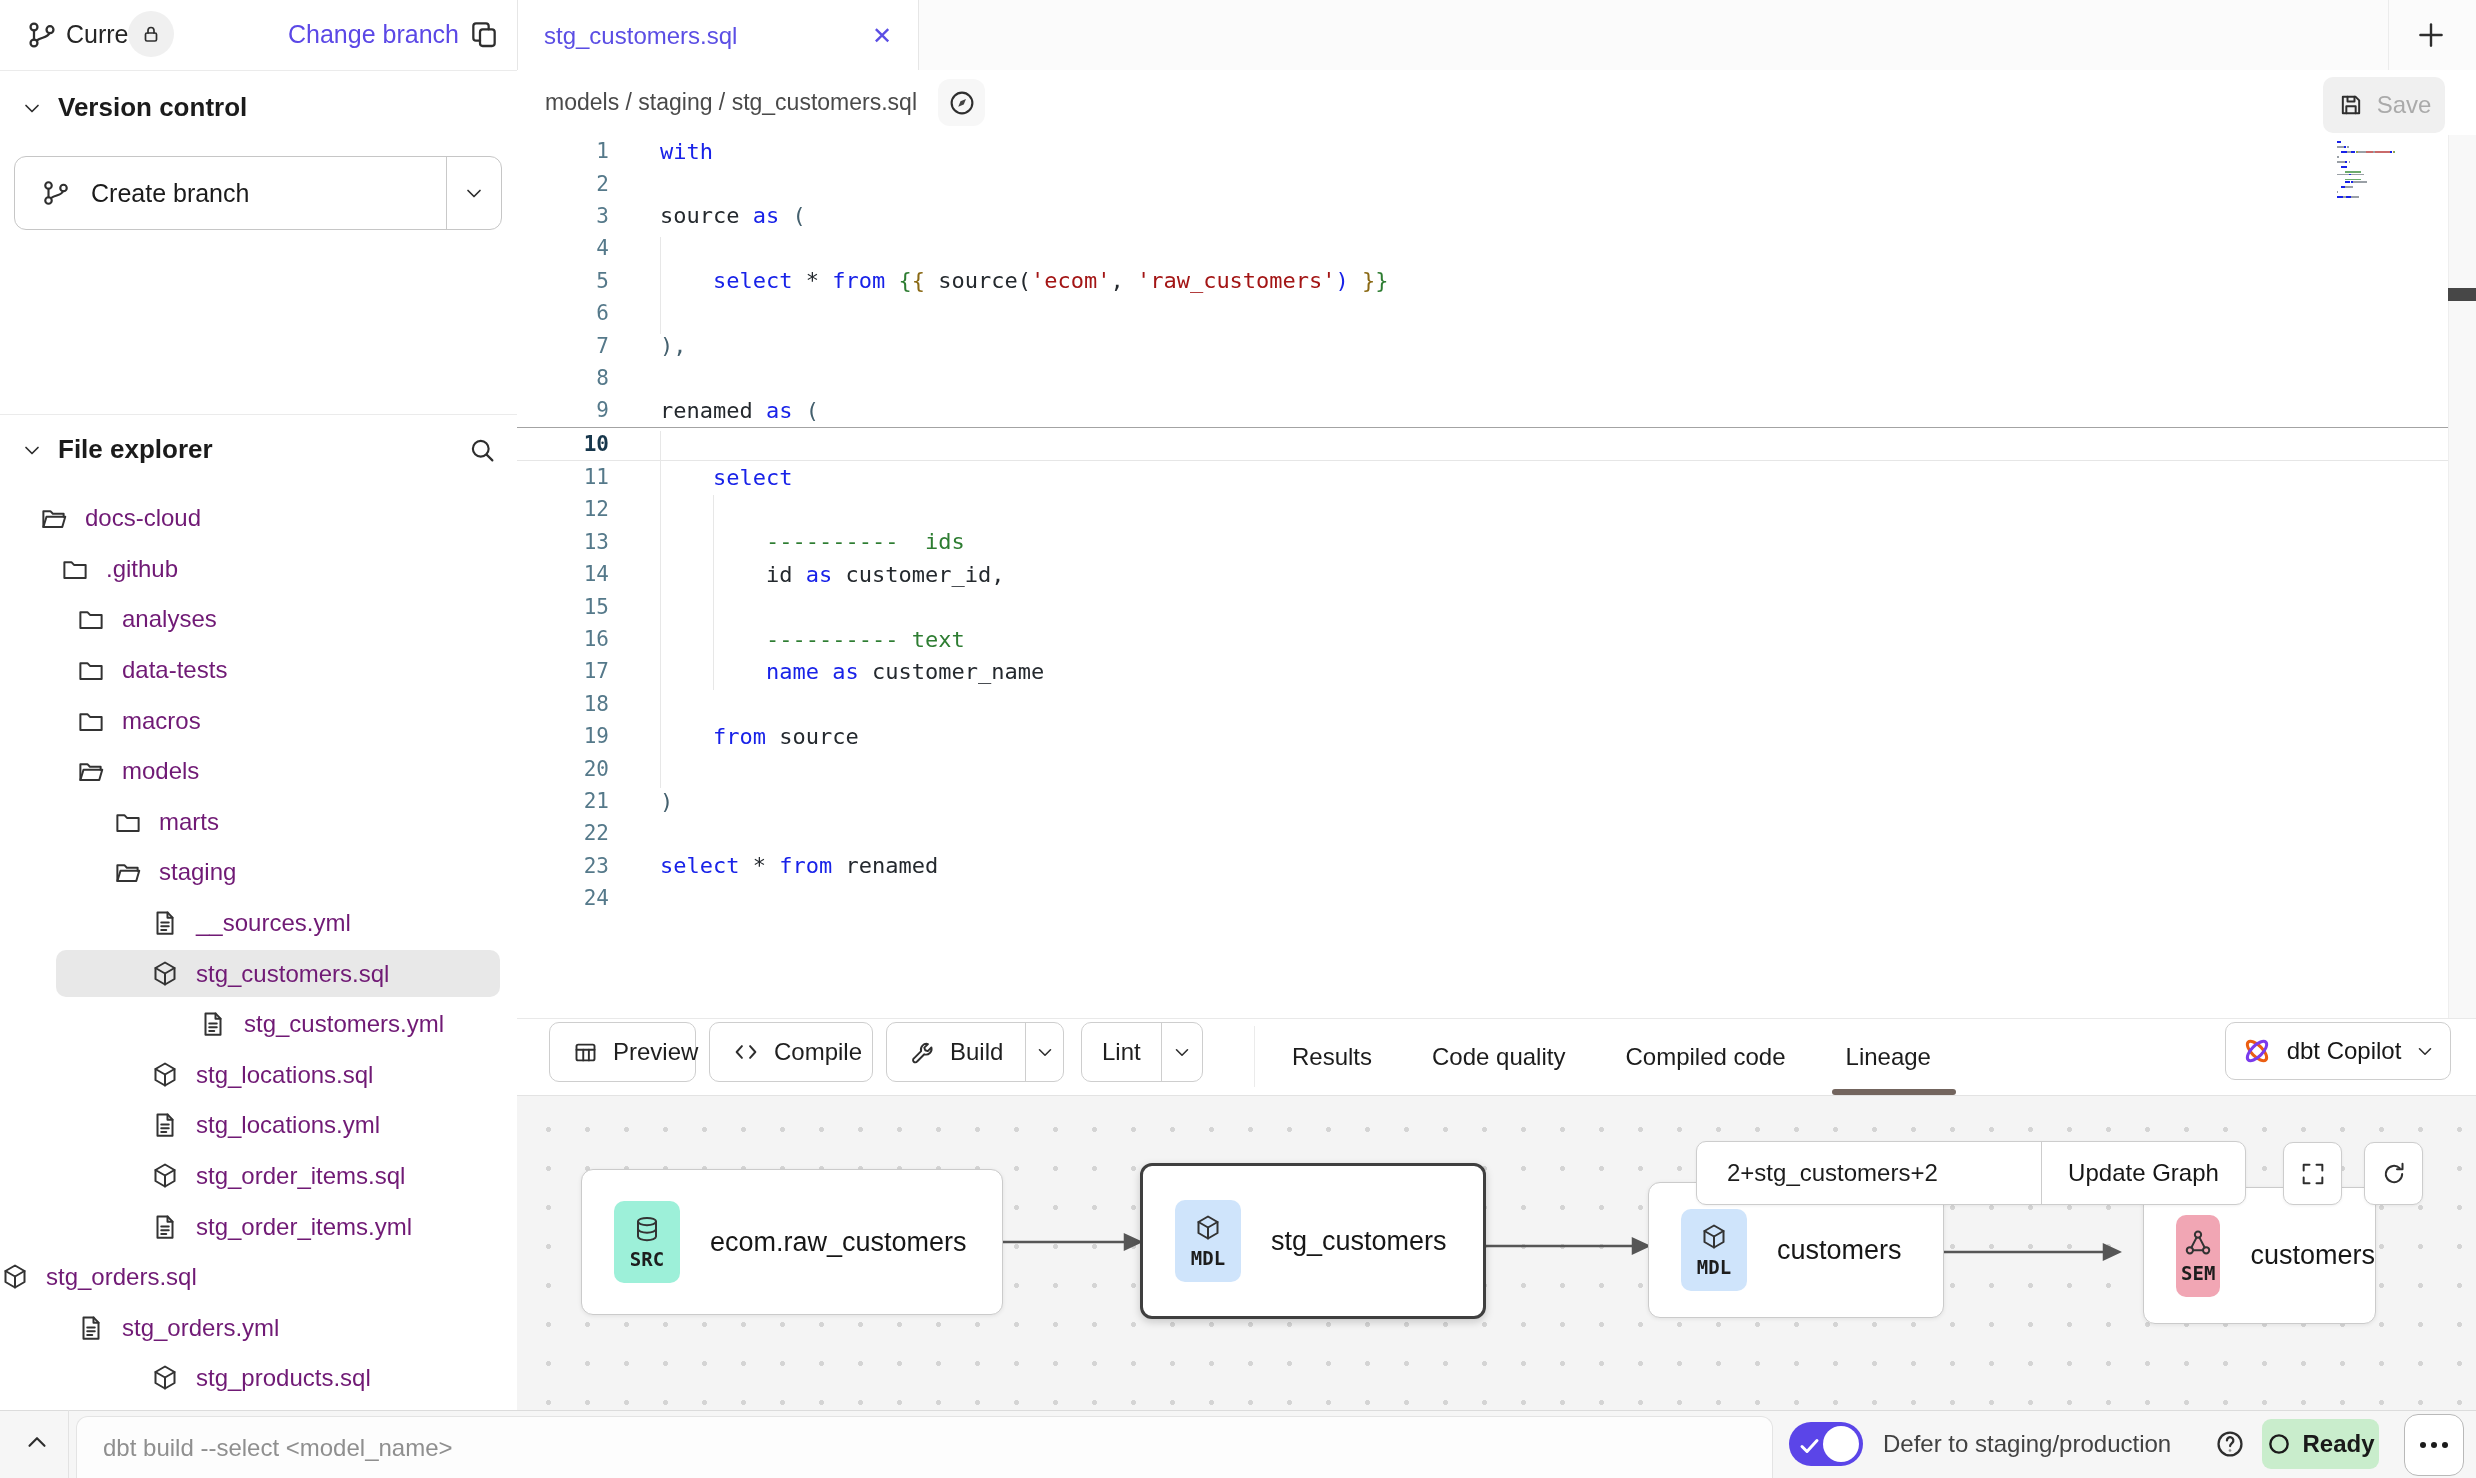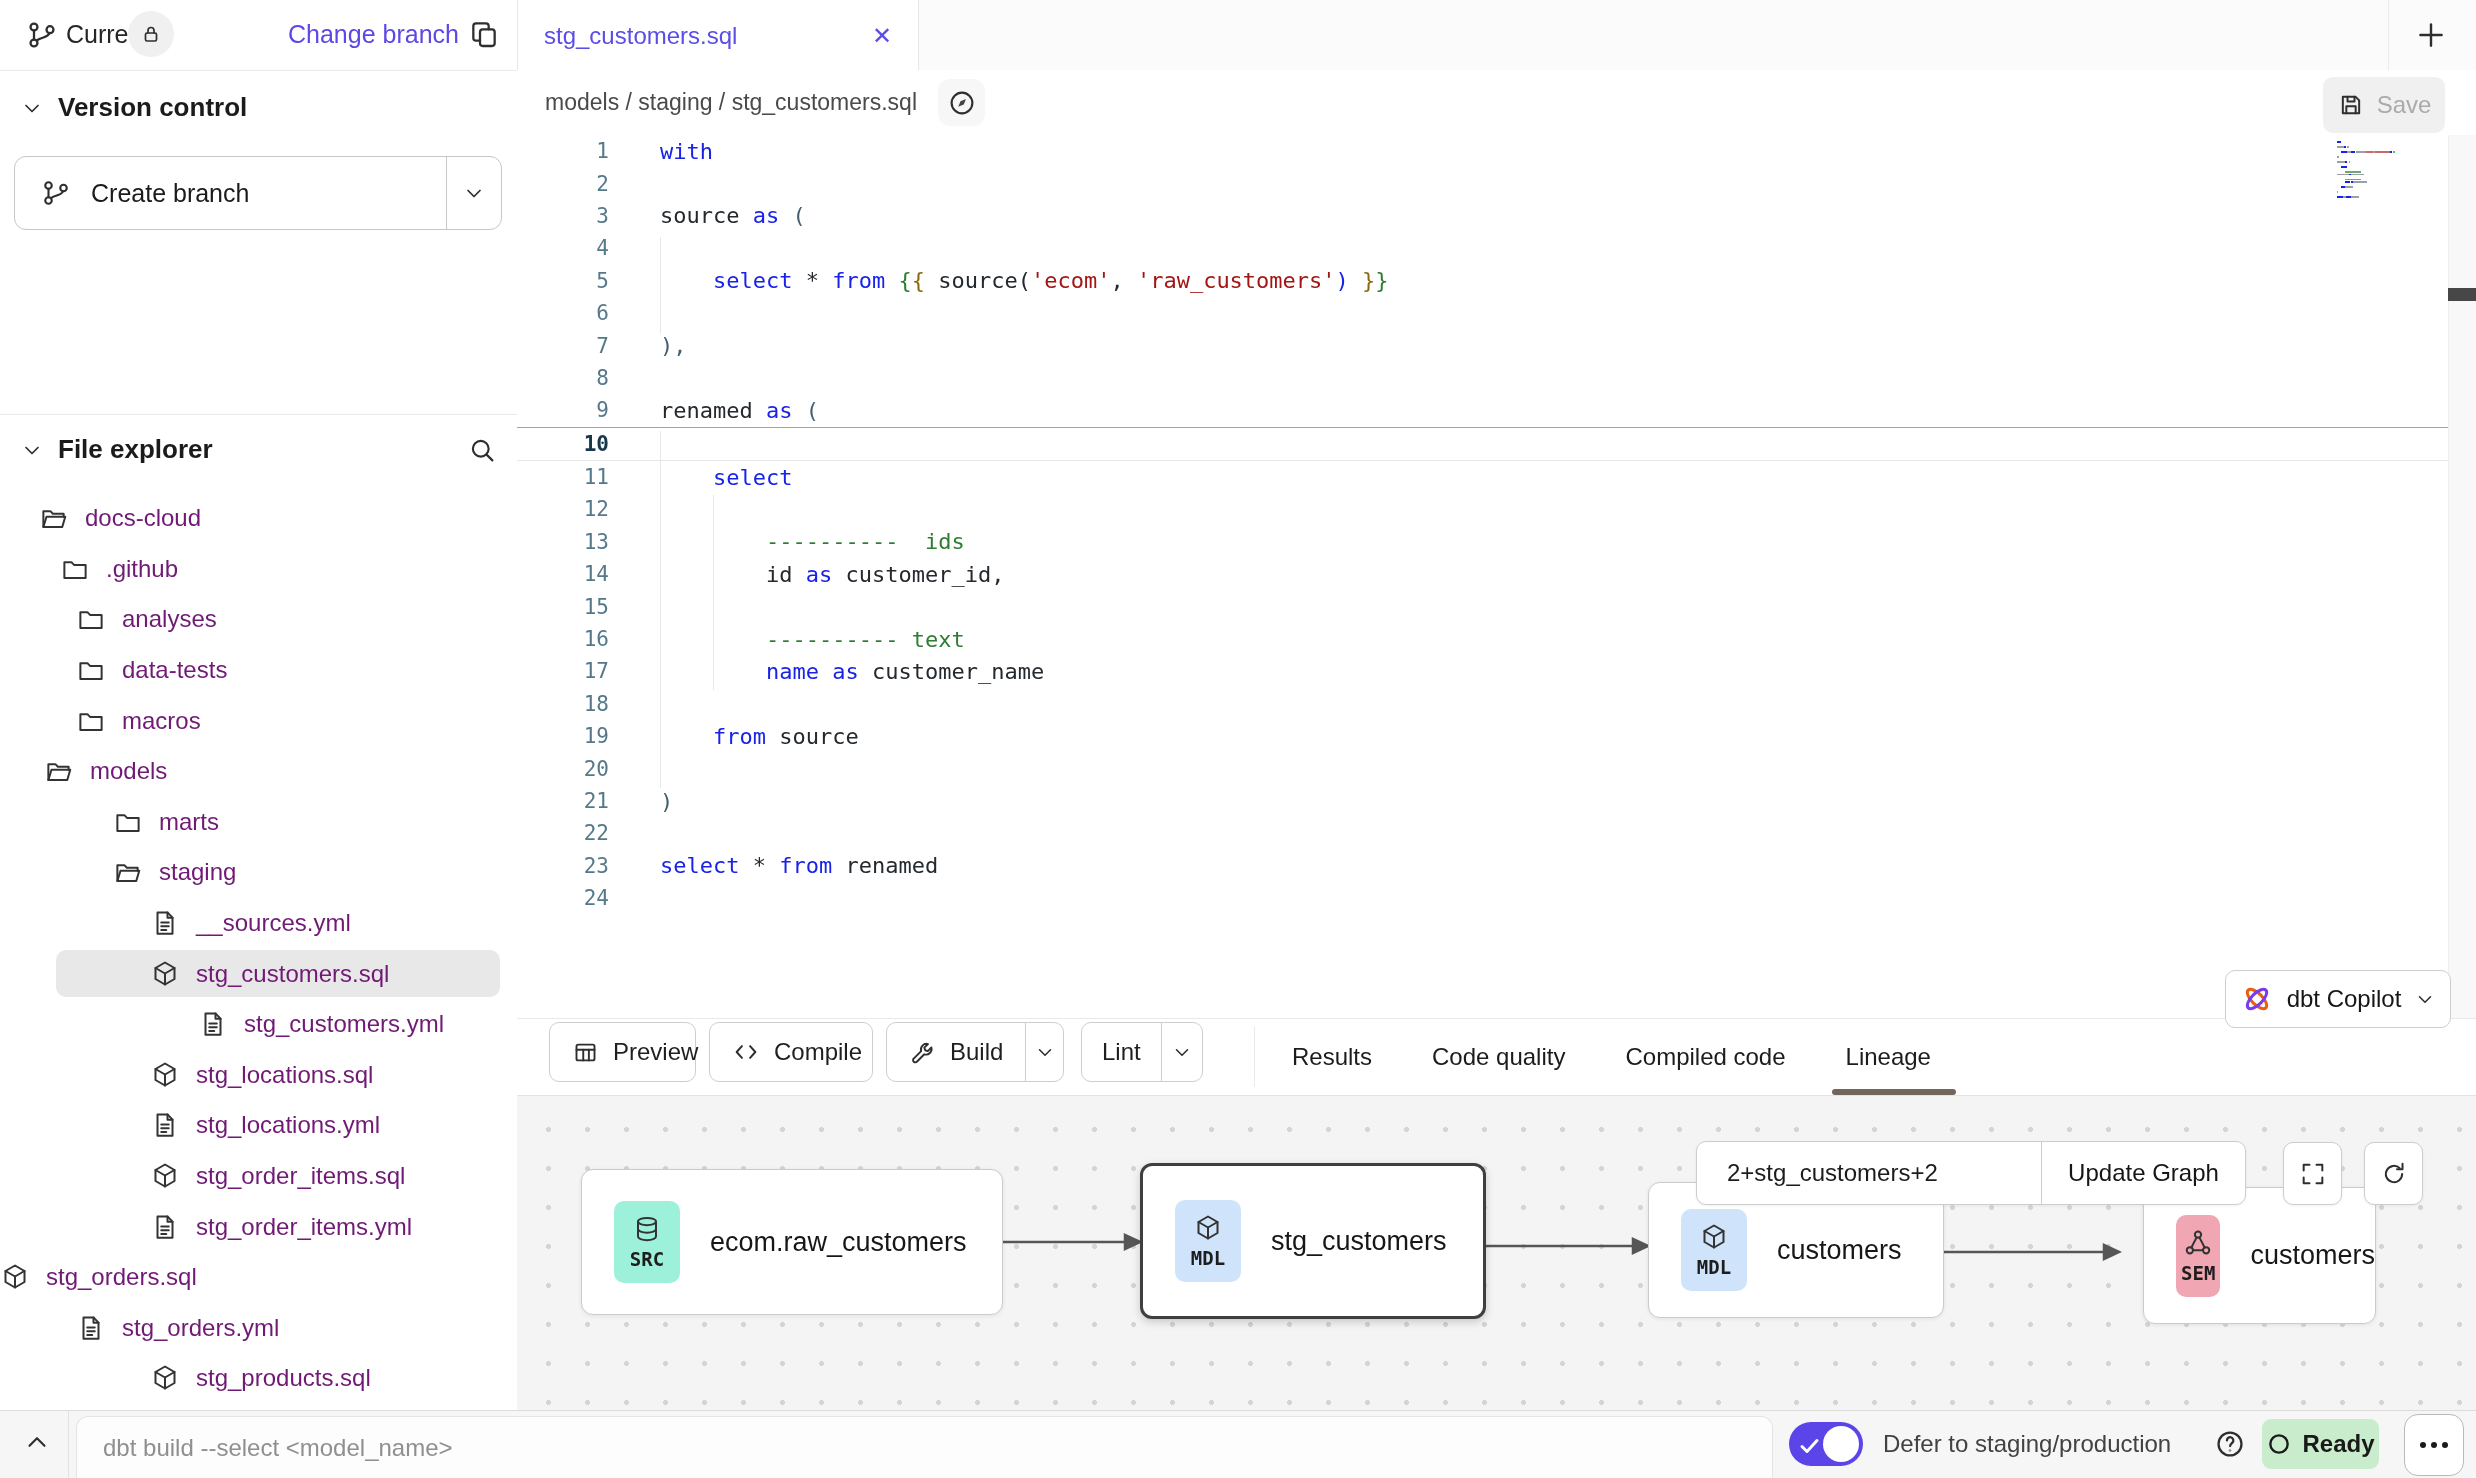--- a/index.html
+++ b/index.html
@@ -69,21 +69,21 @@
   
   #toolbar{left:517px;top:1018px;width:1959px;height:77px;background:#fff;border-top:1px solid #e9e9e9;}
   .tb-btn{position:absolute;top:1022px;height:60px;border:1.5px solid #cecece;border-radius:10px;background:#fff;
           display:flex;align-items:center;box-sizing:border-box;font-size:24px;color:#1f1f1f;cursor:pointer;}
   .tb-btn .cell{display:flex;align-items:center;gap:14px;padding:0 22px;height:100%;}
   .tb-btn .drop{border-left:1px solid #cecece;width:52px;display:flex;align-items:center;justify-content:center;height:100%;}
   #tb-sep{left:1254px;top:1026px;width:1px;height:61px;background:#ebebeb;}
   #result-tabs{left:1292px;top:1018px;height:77px;display:flex;gap:60px;align-items:center;}
   .r-tab{font-size:24px;color:#1c1c1c;cursor:pointer;}
   #tab-underline{left:1832px;top:1089px;width:124px;height:6px;background:#73655e;border-radius:3px;}
-  #copilot-btn{left:2225px;top:970px;width:224px;height:56px;border:1.5px solid #cecece;border-radius:10px;background:#fff;
+  #copilot-btn{left:2225px;top:1022px;width:224px;height:56px;border:1.5px solid #cecece;border-radius:10px;background:#fff;
                display:flex;align-items:center;justify-content:center;gap:13px;font-size:24px;font-weight:500;color:#161616;cursor:pointer;}
 
   
   #lineage{left:517px;top:1095px;width:1959px;height:315px;background:#f4f4f4;border-top:1px solid #e3e3e3;
            background-image:radial-gradient(#d4d4d4 2.2px,transparent 2.8px);background-size:39px 39px;background-position:12px 14px;}
   .node{position:absolute;background:#fff;border:1.5px solid #cbcbcb;border-radius:12px;
         box-shadow:0 1px 4px rgba(0,0,0,.08);display:flex;align-items:center;padding-left:32px;box-sizing:border-box;cursor:pointer;}
   .node.selected{border:3px solid #3f3f3f;box-shadow:0 3px 8px rgba(0,0,0,.18);}
   .node .badge{width:66px;height:82px;border-radius:10px;display:flex;flex-direction:column;align-items:center;justify-content:center;gap:4px;}
   .node .badge .b-label{font-family:"DejaVu Sans Mono",monospace;font-size:19px;font-weight:700;color:#1d1d1d;}
@@ -239,21 +239,21 @@
       <div class="tree-row" style="padding-left: 76px;">
         <span class="t-ic">
           <svg width="30" height="30" viewBox="0 0 24 24">
             <g fill="none" stroke="#333" stroke-width="1.6" stroke-linecap="round" stroke-linejoin="round">
               <path d="M3.5 6.5h5.6l2.1 2.2h9.3v10.5H3.5z"></path>
             </g>
           </svg>
         </span>
         <span class="t-label">macros</span>
       </div>
-      <div class="tree-row" style="padding-left: 44px;">
+      <div class="tree-row" style="padding-left: 76px;">
         <span class="t-ic">
           <svg width="30" height="30" viewBox="0 0 24 24">
             <g fill="none" stroke="#333" stroke-width="1.6" stroke-linecap="round" stroke-linejoin="round">
               <path d="M3.5 19.2V6.5h5.6l2 2.1h8.6v2.4"></path>
               <path d="M3.5 19.2l2.5-8.2h15l-2.4 8.2z"></path>
             </g>
           </svg>
         </span>
         <span class="t-label">models</span>
       </div>

